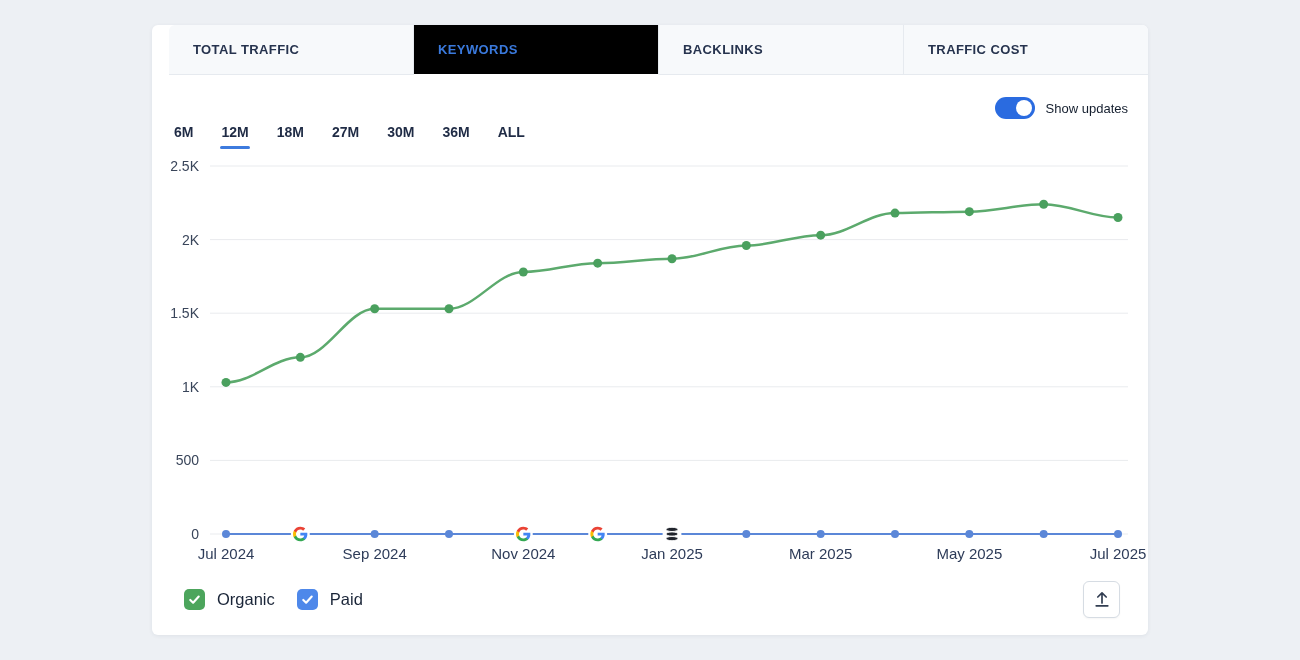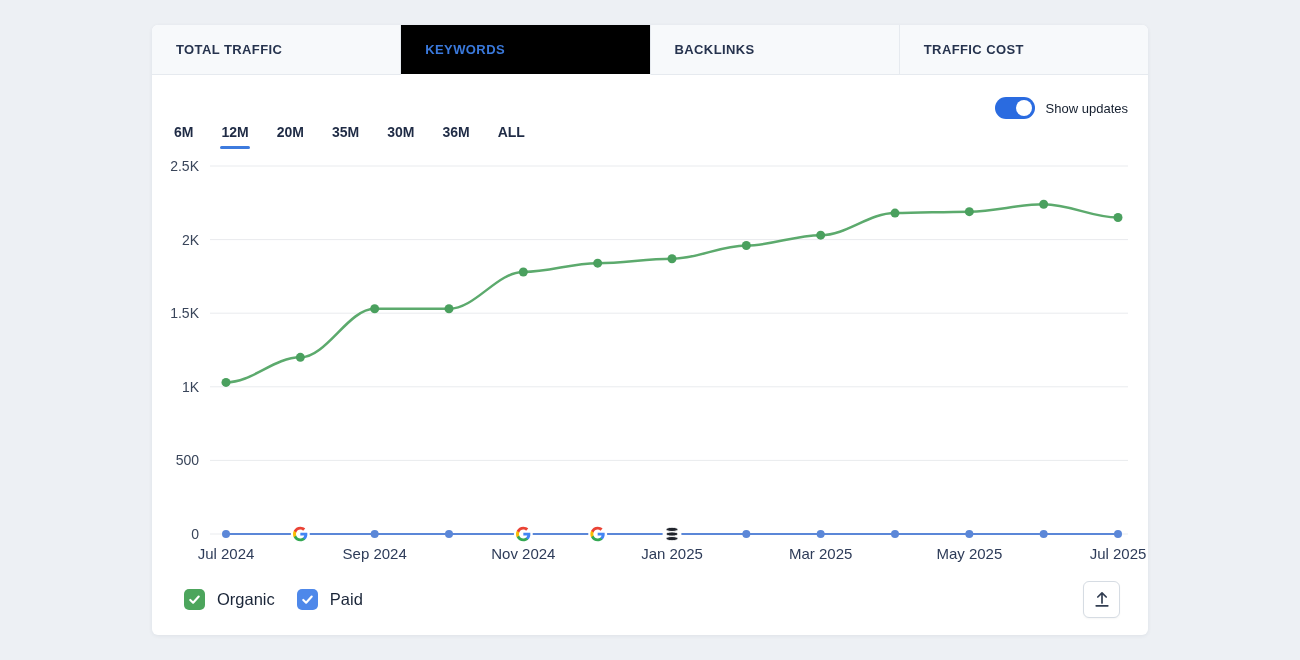--- a/index.html
+++ b/index.html
@@ -9,21 +9,21 @@
     font-family: "Liberation Sans", sans-serif;
     position: relative;
     overflow: hidden;
   }
   .card {
     position: absolute; left: 152px; top: 25px;
     width: 996px; height: 610px;
     background: #fff; border-radius: 6px;
     box-shadow: 0 1px 4px rgba(25,39,70,.07);
   }
-  .tabs { display: flex; height: 50px; border-radius: 6px 6px 0 0; overflow: hidden; }
+  .tabs { display: flex; height: 50px; border-radius: 6px 6px 0 0; overflow: hidden; margin-left: 17px; }
   .tab {
     flex: 1 1 0; display: flex; align-items: center; padding-left: 24px;
     background: #f7f9fb; border-bottom: 1px solid #e6eaef; border-right: 1px solid #e6eaef;
     cursor: pointer;
   }
   .tab:last-child { border-right: 0; }
   .tab span { font-size: 13px; font-weight: 700; letter-spacing: .4px; color: #26334e; }
   .tab.active { background: #000000; border-bottom-color: #fff; }
   .tab.active span { color: #3a79dc; }
   .controls { height: 60px; display: flex; align-items: center; justify-content: space-between; padding: 6px 20px 0 21px; }
@@ -69,22 +69,22 @@
     </div>
     <div class="tab">
       <span>TRAFFIC COST</span>
     </div>
   </div>
 
   <div class="controls">
     <div class="periods">
       <span class="period">6M</span>
       <span class="period active">12M</span>
-      <span class="period">20M</span>
-      <span class="period">35M</span>
+      <span class="period">18M</span>
+      <span class="period">27M</span>
       <span class="period">30M</span>
       <span class="period">36M</span>
       <span class="period">ALL</span>
     </div>
     <div class="updates">
       <div class="toggle on" style="background: rgb(42, 107, 224);">
         <div class="knob"></div>
       </div>
       <span class="updates-label">Show updates</span>
     </div>

